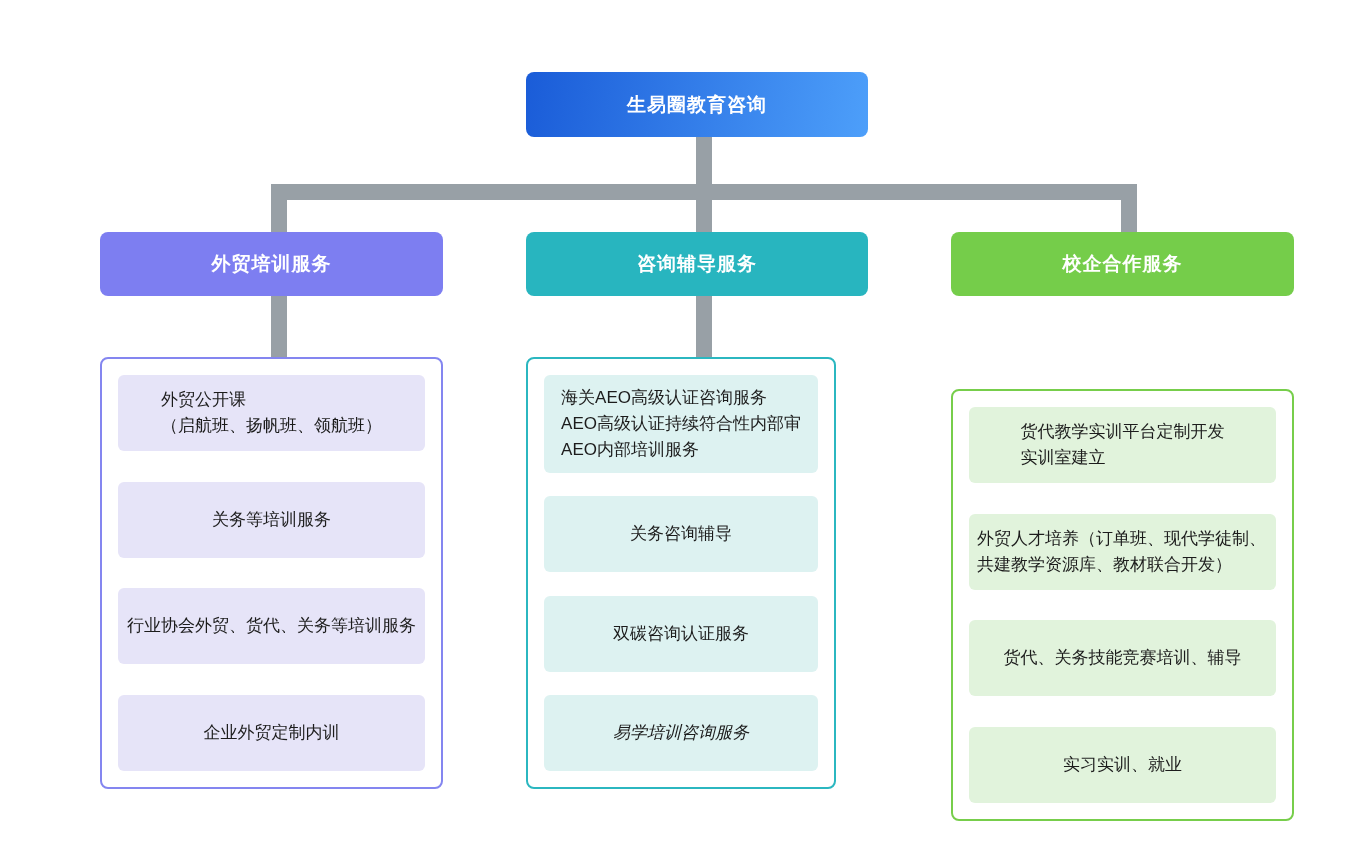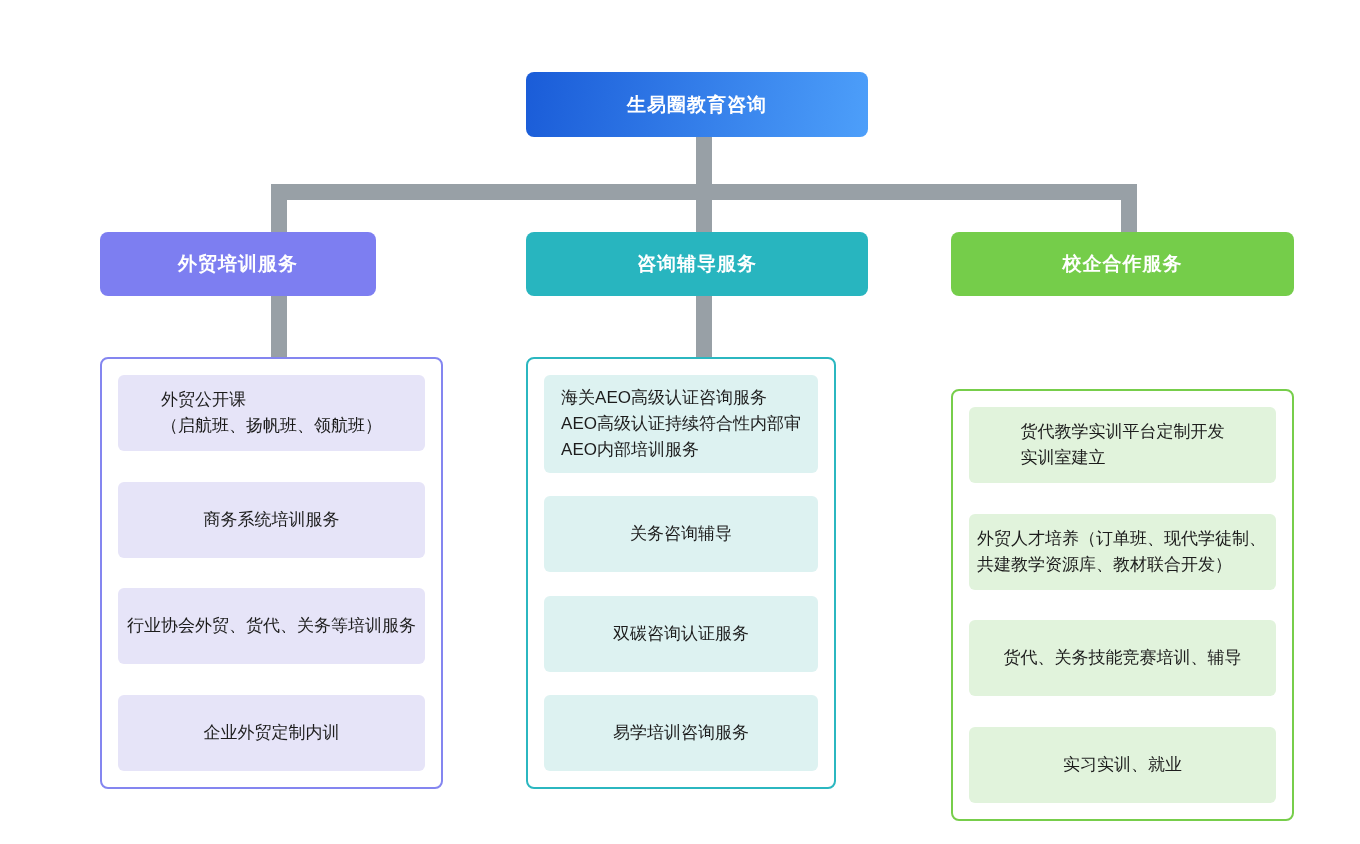--- a/index.html
+++ b/index.html
@@ -22,21 +22,21 @@
     color: #ffffff;
     font-weight: bold;
     font-size: 19px;
     letter-spacing: 1px;
   }
   .root-node {
     left: 510px; top: 56px; width: 342px; height: 65px;
     background: linear-gradient(100deg, #1A5CD8 0%, #4D9FFA 100%);
   }
   .branch-header { top: 216px; height: 64px; }
-  .bh-0 { left: 84px;  width: 276px; }
+  .bh-0 { left: 84px;  width: 343px; }
   .bh-1 { left: 510px; width: 342px; }
   .bh-2 { left: 935px; width: 343px; }
 
   .branch-container {
     position: absolute;
     top: 341px; height: 432px;
     background: #ffffff;
     border: 2px solid #cccccc;
     border-radius: 8px;
     padding: 16px;
@@ -87,32 +87,32 @@
 
   <div class="node root-node">生易圈教育咨询</div>
 
   <div class="node branch-header bh-0" style="background: rgb(125, 126, 241);">外贸培训服务</div>
   <div class="node branch-header bh-1" style="background: rgb(40, 181, 191);">咨询辅导服务</div>
   <div class="node branch-header bh-2" style="background: rgb(117, 205, 74);">校企合作服务</div>
 
   <div class="branch-container bc-0" style="border-color: rgb(132, 134, 240);">
     <div class="leaf-item" style="background: rgb(230, 228, 248);">外贸公开课
 （启航班、扬帆班、领航班）</div>
-    <div class="leaf-item" style="background: rgb(230, 228, 248);">商务系统培训服务</div>
+    <div class="leaf-item" style="background: rgb(230, 228, 248);">关务等培训服务</div>
     <div class="leaf-item" style="background: rgb(230, 228, 248);">行业协会外贸、货代、关务等培训服务</div>
     <div class="leaf-item" style="background: rgb(230, 228, 248);">企业外贸定制内训</div>
   </div>
 
   <div class="branch-container bc-1" style="border-color: rgb(43, 183, 192);">
     <div class="leaf-item" style="background: rgb(221, 242, 241);">海关AEO高级认证咨询服务
 AEO高级认证持续符合性内部审
 AEO内部培训服务</div>
     <div class="leaf-item" style="background: rgb(221, 242, 241);">关务咨询辅导</div>
     <div class="leaf-item" style="background: rgb(221, 242, 241);">双碳咨询认证服务</div>
-    <div class="leaf-item" style="background: rgb(221, 242, 241);">易学培训咨询服务</div>
+    <div class="leaf-item" style="background: rgb(221, 242, 241); font-style: italic;">易学培训咨询服务</div>
   </div>
 
   <div class="branch-container bc-2" style="border-color: rgb(119, 206, 75);">
     <div class="leaf-item" style="background: rgb(225, 243, 220);">货代教学实训平台定制开发
 实训室建立</div>
     <div class="leaf-item" style="background: rgb(225, 243, 220);">外贸人才培养（订单班、现代学徒制、共建教学资源库、教材联合开发）</div>
     <div class="leaf-item" style="background: rgb(225, 243, 220);">货代、关务技能竞赛培训、辅导</div>
     <div class="leaf-item" style="background: rgb(225, 243, 220);">实习实训、就业</div>
   </div>
 

